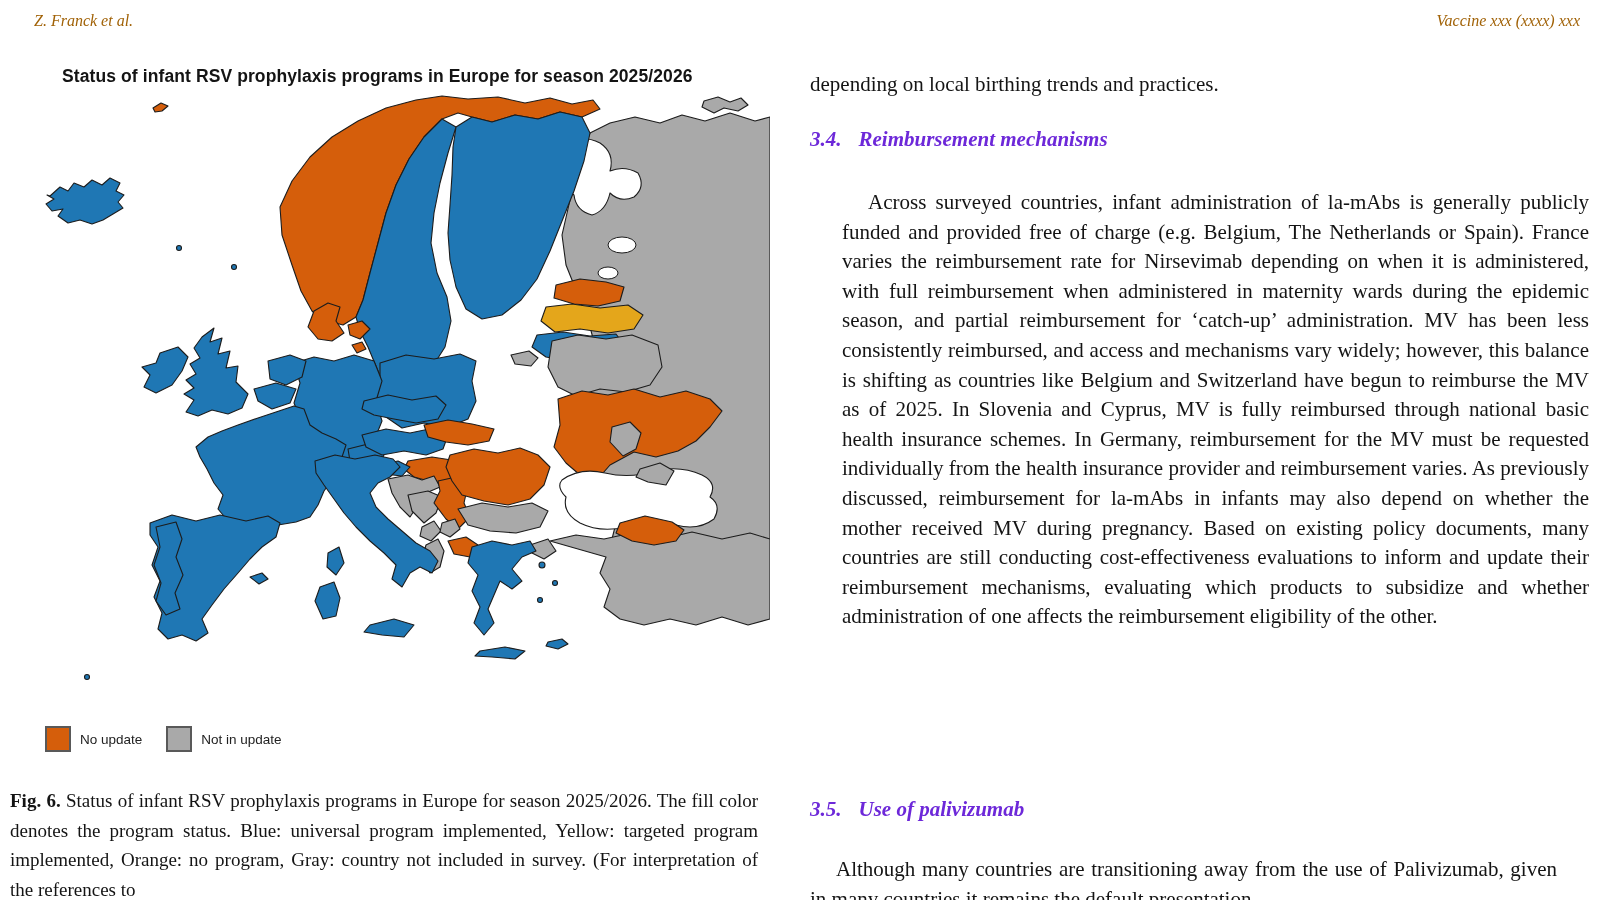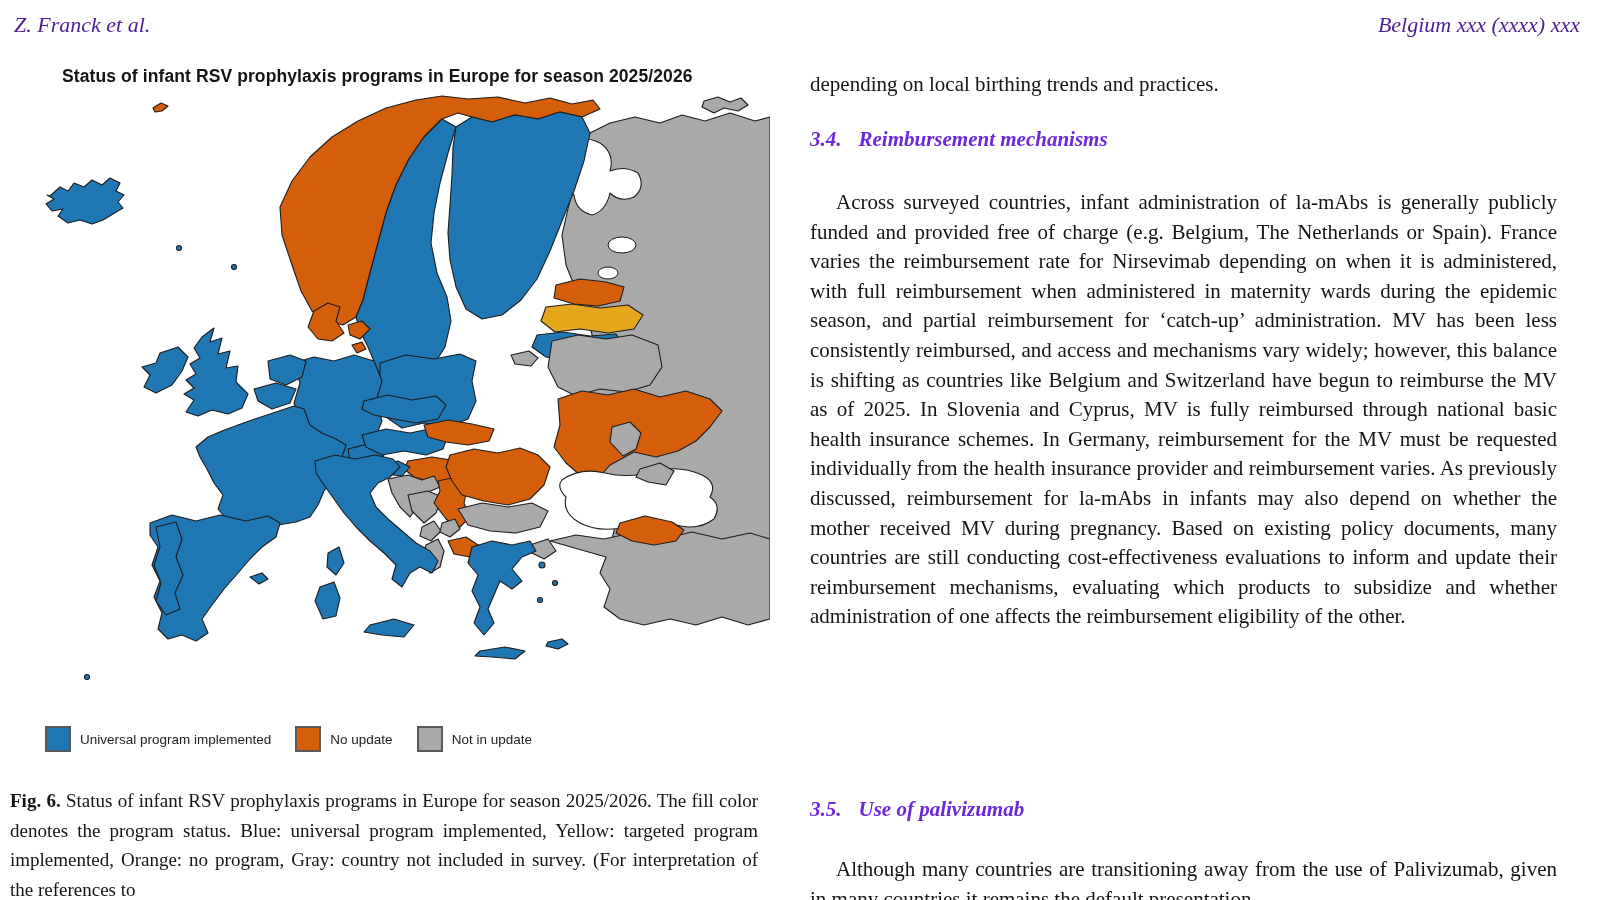--- a/index.html
+++ b/index.html
@@ -1,19 +1,19 @@
 <!DOCTYPE html>
 <html><head>
 <meta charset="utf-8">
 <style>
   * { margin:0; padding:0; box-sizing:border-box; }
   html,body { width:1600px; height:900px; background:#ffffff; overflow:hidden; position:relative;
               font-family:"Liberation Serif", serif; color:#1a1a1a; }
 
-  .hdr { position:absolute; top:12px; font-style:italic; font-size:22px; color:#4c1d95; }
+  .hdr { position:absolute; top:12px; font-style:italic; font-size:16px; color:#a16207;margin-left:20px; }
   .hdr-left  { left:14px; }
   .hdr-right { right:20px; }
 
   .fig-title { position:absolute; left:62px; top:66px; font-family:"Liberation Sans", sans-serif;
                font-size:17.5px; font-weight:600; color:#141414; letter-spacing:0.1px; }
 
   .map-wrap { position:absolute; left:10px; top:95px; width:760px; height:620px; }
   .map-wrap svg { width:100%; height:100%; }
   .map-wrap path, .map-wrap circle { stroke:#1c1c1c; stroke-width:1.1; stroke-linejoin:round; }
 
@@ -28,29 +28,29 @@
 
   .col-right { position:absolute; left:810px; top:0; width:747px; }
   .body-text { position:absolute; width:747px; font-size:21px; line-height:29.6px;
                text-align:justify; color:#141414; }
   .indent { text-indent:26px; }
   .sec-head { position:absolute; width:747px; font-size:21px; font-style:italic; color:#6d28d9; }
   .sec-head .num { margin-right:17px; }
 
   .p-intro { top:70px; }
   .h-34    { top:127px; }
-  .p-34    { top:188px; }
+  .p-34    { top:188px;margin-left:32px; }
   .h-35    { top:797px; }
   .p-35    { top:855px; }
 </style>
 </head>
 <body>
 
 <div class="hdr hdr-left">Z. Franck et al.</div>
-<div class="hdr hdr-right">Belgium xxx (xxxx) xxx</div>
+<div class="hdr hdr-right">Vaccine xxx (xxxx) xxx</div>
 
 <div class="fig-title">Status of infant RSV prophylaxis programs in Europe for season 2025/2026</div>
 
 <div class="map-wrap">
 <svg viewBox="0 0 760 620">
 
   <path d="M580,38 L600,28 625,22 650,28 672,20 695,26 720,18 745,26 760,22 L760,462 740,470 715,460 695,470 672,462 650,472 630,464 612,470 600,452 606,428 598,404 585,382 572,360 560,338 565,312 578,288 588,262 580,232 568,200 556,170 552,140 560,105 568,70 Z" fill="#a9a9a9"></path>
   <path fill="#ffffff" d="M552,50 Q570,38 590,48 Q605,58 600,76 Q614,70 628,78 Q636,92 624,102 Q610,108 600,98 Q596,116 582,120 Q566,116 564,100 Q552,92 556,74 Q546,62 552,50 Z" stroke="#1c1c1c"></path>
   <ellipse cx="612" cy="150" rx="14" ry="8" fill="#ffffff" stroke="#1c1c1c" stroke-width="1"></ellipse>
   <ellipse cx="598" cy="178" rx="10" ry="6" fill="#ffffff" stroke="#1c1c1c" stroke-width="1"></ellipse>
@@ -119,24 +119,20 @@
   <path d="M318,458 L329,452 334,468 326,480 317,472 Z" fill="#1f77b4"></path>
 
   <path d="M40,101 L50,92 58,96 64,88 74,92 82,85 92,90 100,83 110,88 106,96 114,100 108,107 113,113 103,119 93,125 82,129 70,125 58,128 48,121 53,114 42,116 36,109 44,104 37,100 Z" fill="#1f77b4"></path>
   <path d="M694,6 L708,2 720,7 731,3 738,10 728,16 714,13 704,18 692,12 Z" fill="#a9a9a9"></path>
   <path d="M143,13 L151,8 158,11 152,16 145,17 Z" fill="#d55e0b"></path>
 </svg>
 </div>
 
 <div class="legend">
   <div class="legend-item">
-    <span class="legend-swatch" style="background: rgb(31, 119, 180);"></span>
-    <span>Universal program implemented</span>
-  </div>
-  <div class="legend-item">
     <span class="legend-swatch" style="background: rgb(213, 94, 11);"></span>
     <span>No update</span>
   </div>
   <div class="legend-item">
     <span class="legend-swatch" style="background: rgb(169, 169, 169);"></span>
     <span>Not in update</span>
   </div>
 </div>
 
 <div class="caption">

